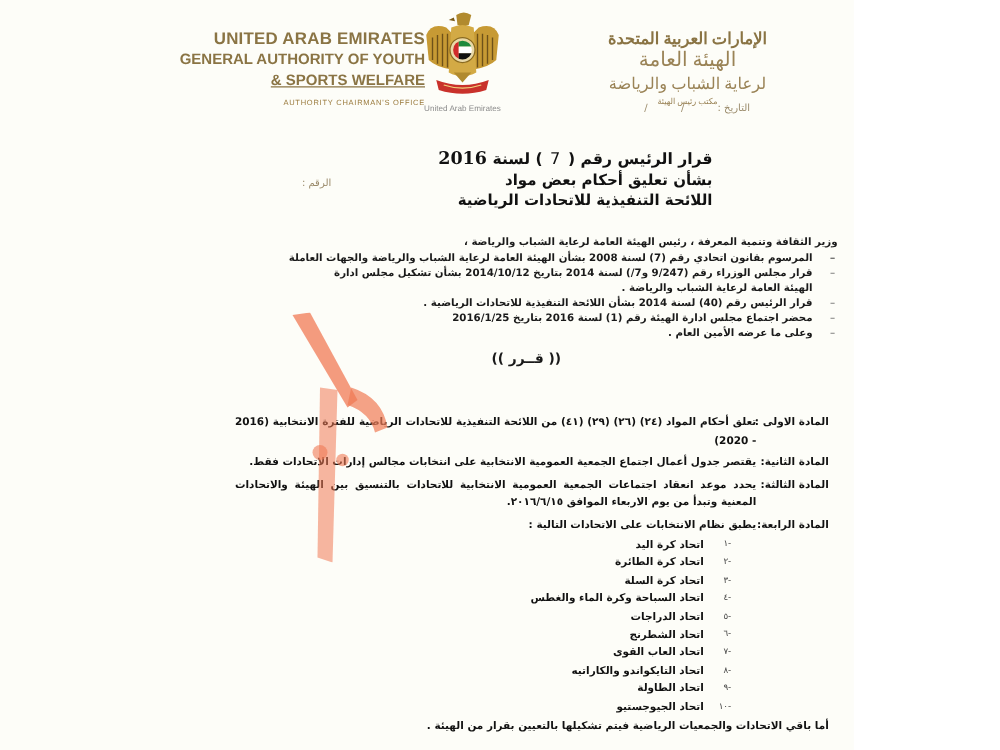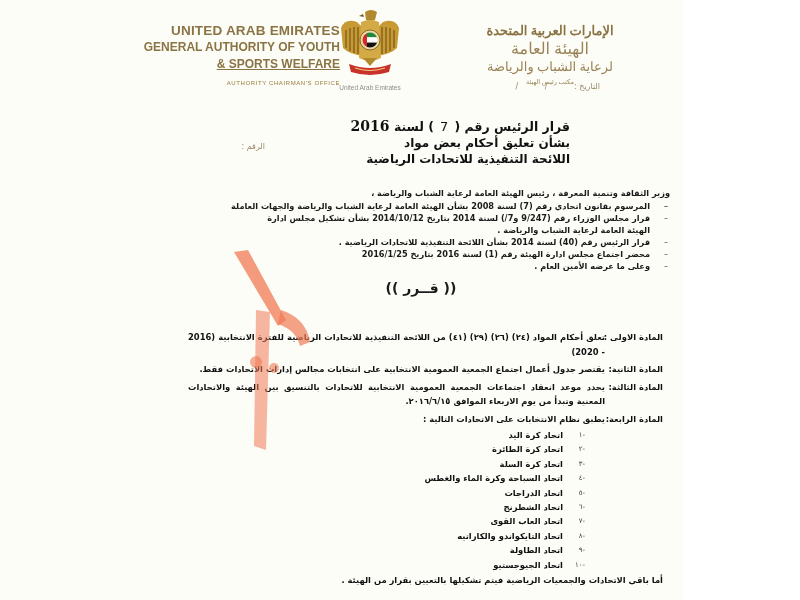--- a/index.html
+++ b/index.html
@@ -70,21 +70,21 @@
       position: absolute; left: 172px; top: 187px; width: 498px;
       direction: rtl; text-align: right; color: #1a1a1a;
       font-size: 8.2px; font-weight: bold;
     }
     .preamble .lead { line-height: 12px; margin-bottom: 1px; }
     .preamble ul { list-style: none; margin: 0; padding: 0; }
     .preamble li { line-height: 12px; position: relative; padding-right: 20px; }
     .preamble li .dash { position: absolute; right: 2px; top: 0; color: #555; font-weight: normal; }
     .preamble li .cont { display: block; }
     .preamble .decides {
-      text-align: center; margin-top: 8px; font-size: 14px; width: 498px;
+      text-align: center; margin-top: 8px; font-size: 11px; width: 498px;
     }
 
     
     .articles {
       position: absolute; left: 168px; top: 330px; width: 495px;
       direction: rtl; color: #111; font-size: 8.4px; font-weight: bold;
     }
     .article { display: flex; flex-direction: row; margin-bottom: 3px; }
     .article .label { width: 58px; flex: none; text-align: right; line-height: 14px; white-space: nowrap; }
     .article .body { flex: 1; text-align: justify; line-height: 14.5px; margin-left: 20px; }

